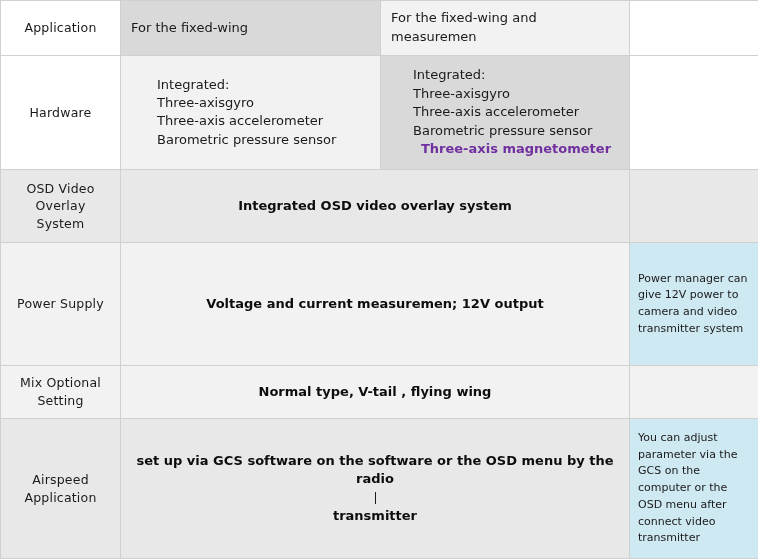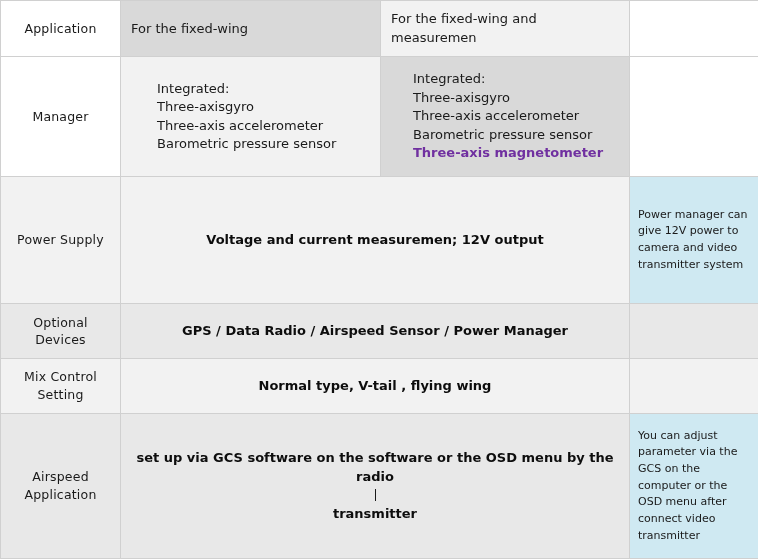--- a/index.html
+++ b/index.html
@@ -73,20 +73,21 @@
     line-height: 1.52;
   }
   .head-cell .cell-inner {
     text-align: left;
     font-size: 13px;
     color: #1a1a1a;
   }
   .hl-purple {
     color: #7030a0;
     font-weight: bold;
+    text-align: center;
   }
   .line { display: block; }
   .caret {
     display: inline-block;
     width: 1px;
     height: 12px;
     background: #1a1a1a;
     vertical-align: -2px;
     margin-left: 1px;
   }
@@ -113,21 +114,21 @@
       <td class="head-cell bg-light">
         <div class="cell-inner">For the fixed-wing and measuremen</div>
       </td>
       <td class="bg-white">
         <div class="cell-inner"></div>
       </td>
     </tr>
 
     <tr style="height:93px;">
       <td class="label-cell bg-white">
-        <div class="cell-inner">Manager</div>
+        <div class="cell-inner">Hardware</div>
       </td>
       <td class="list-cell bg-light">
         <div class="cell-inner">
           <span class="line">Integrated:</span>
           <span class="line">Three-axisgyro</span>
           <span class="line">Three-axis accelerometer</span>
           <span class="line">Barometric pressure sensor</span>
         </div>
       </td>
       <td class="list-cell narrow-pad bg-dark">
@@ -137,52 +138,52 @@
           <span class="line">Three-axis accelerometer</span>
           <span class="line">Barometric pressure sensor</span>
           <span class="line hl-purple">Three-axis magnetometer</span>
         </div>
       </td>
       <td class="bg-white">
         <div class="cell-inner"></div>
       </td>
     </tr>
 
+    <tr style="height:41px;">
+      <td class="label-cell bg-mid">
+        <div class="cell-inner">
+          <span class="line">OSD Video</span>
+          <span class="line">Overlay System</span>
+        </div>
+      </td>
+      <td class="center-bold bg-mid" colspan="2">
+        <div class="cell-inner">Integrated OSD video overlay system</div>
+      </td>
+      <td class="bg-mid">
+        <div class="cell-inner"></div>
+      </td>
+    </tr>
 
     <tr style="height:113px;">
       <td class="label-cell bg-light">
         <div class="cell-inner">Power Supply</div>
       </td>
       <td class="center-bold bg-light" colspan="2">
         <div class="cell-inner">Voltage and current measuremen; 12V output</div>
       </td>
       <td class="note-cell bg-blue">
         <div class="cell-inner">Power manager can give 12V power to camera and video transmitter system</div>
       </td>
     </tr>
 
-    <tr style="height:37px;">
-      <td class="label-cell bg-mid">
-        <div class="cell-inner">
-          <span class="line">Optional</span>
-          <span class="line">Devices</span>
-        </div>
-      </td>
-      <td class="center-bold bg-mid" colspan="2">
-        <div class="cell-inner">GPS / Data Radio / Airspeed Sensor / Power Manager</div>
-      </td>
-      <td class="bg-mid">
-        <div class="cell-inner"></div>
-      </td>
-    </tr>
 
     <tr style="height:38px;">
       <td class="label-cell bg-light">
         <div class="cell-inner">
-          <span class="line">Mix Control</span>
+          <span class="line">Mix Optional</span>
           <span class="line">Setting</span>
         </div>
       </td>
       <td class="center-bold bg-light" colspan="2">
         <div class="cell-inner">Normal type, V-tail , flying wing</div>
       </td>
       <td class="bg-light">
         <div class="cell-inner"></div>
       </td>
     </tr>

